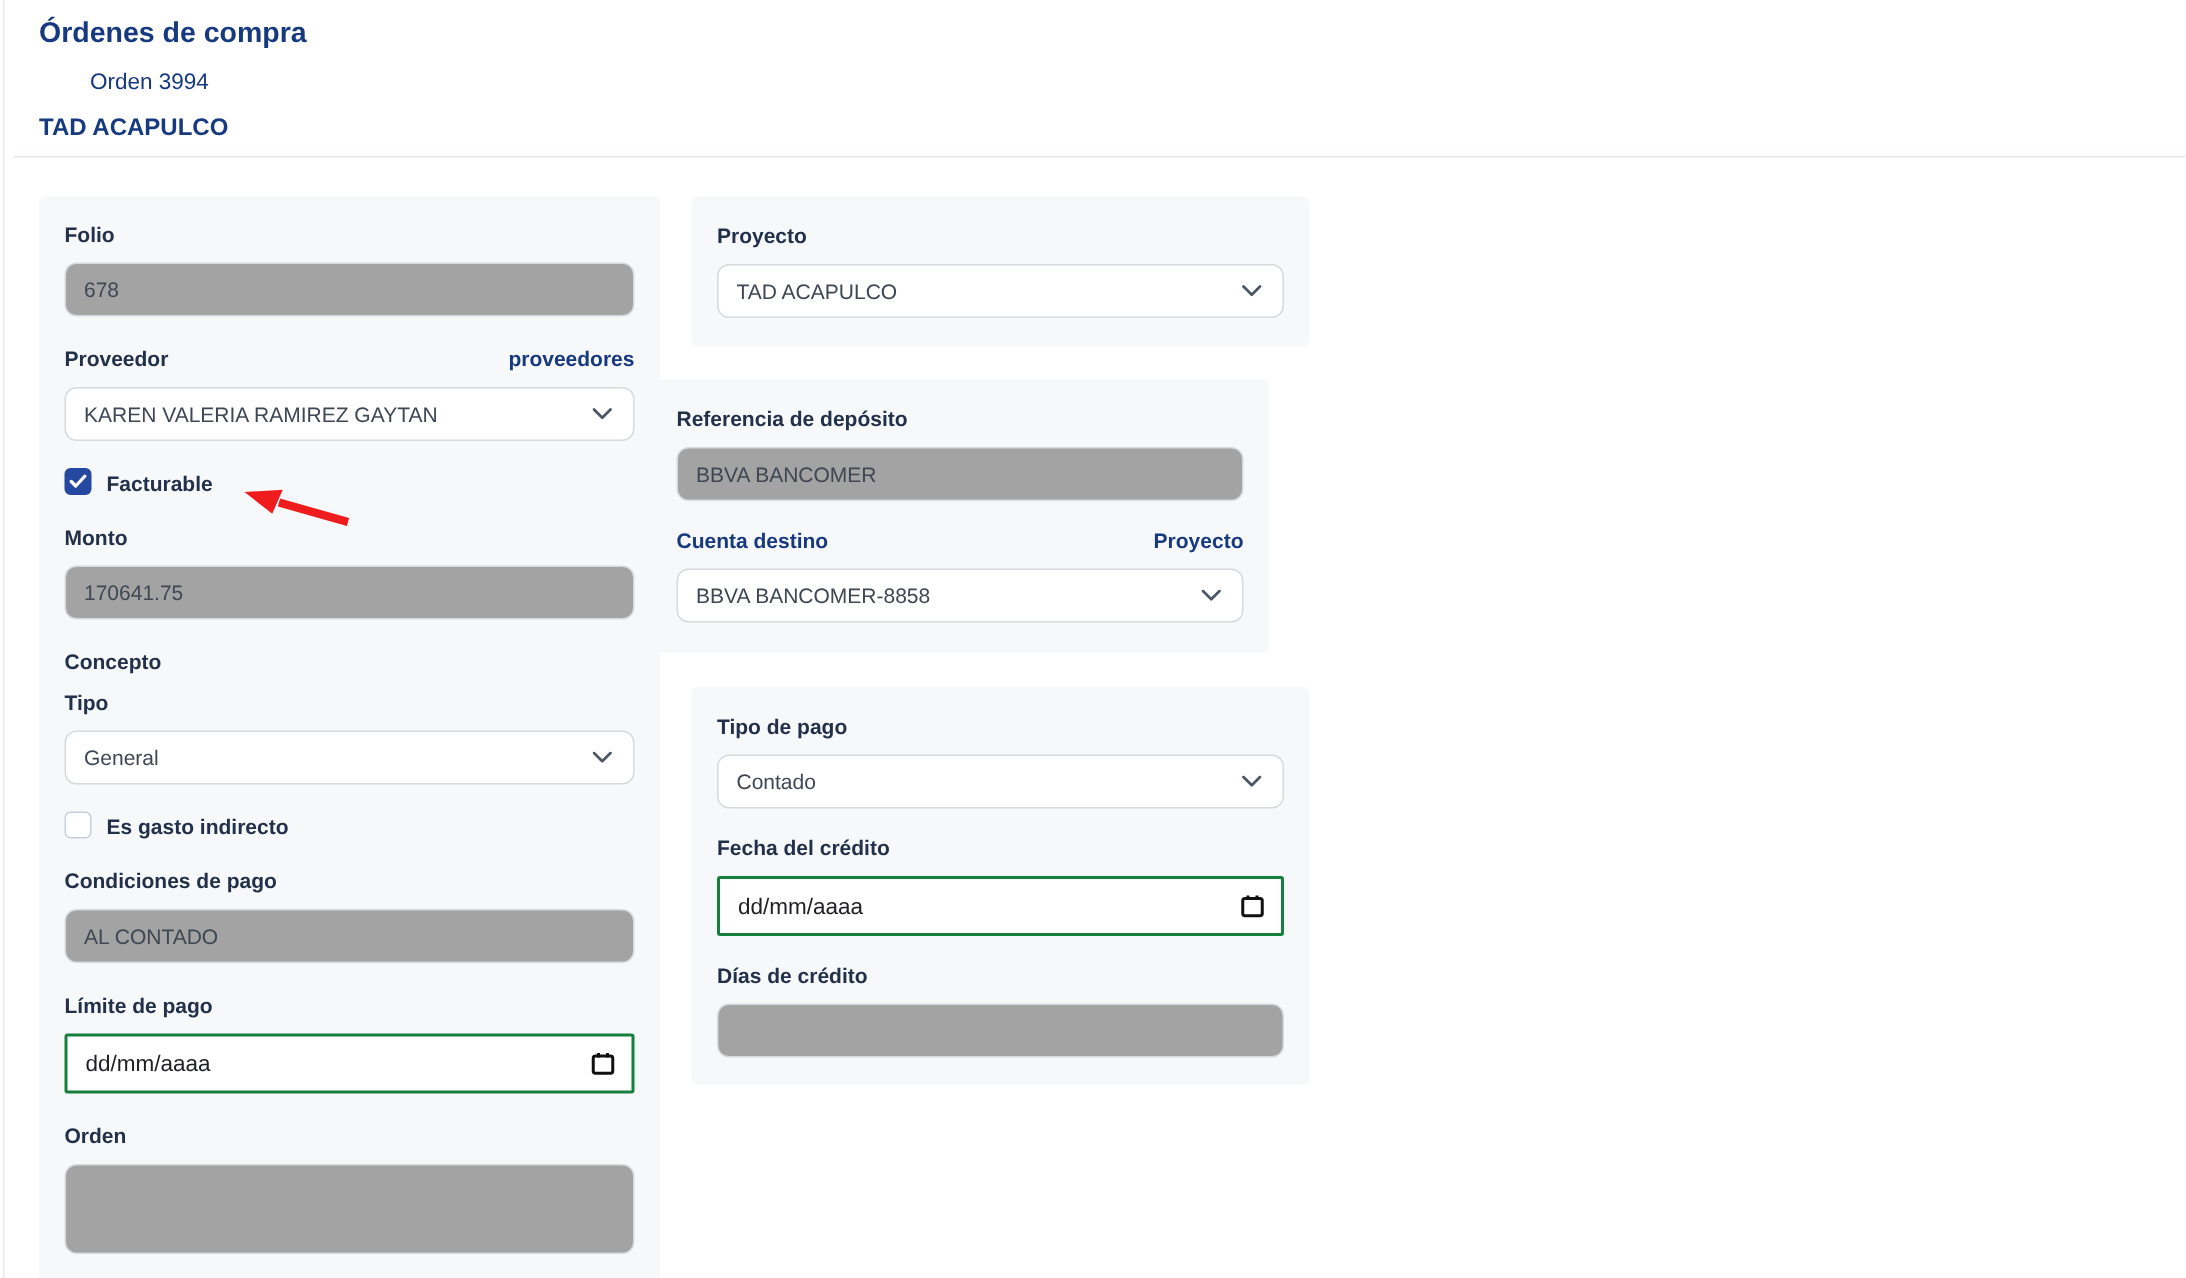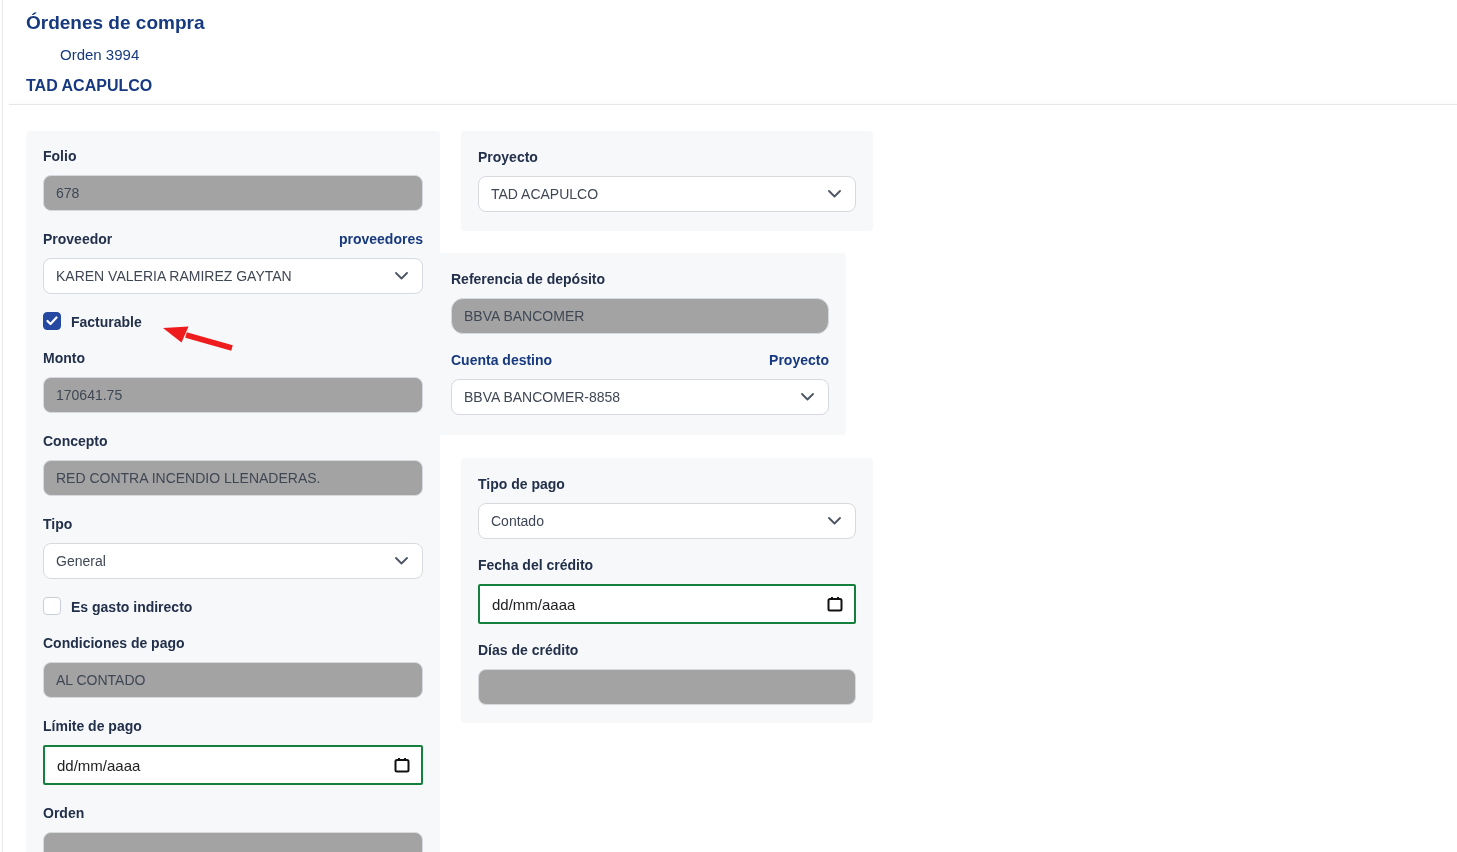--- a/index.html
+++ b/index.html
@@ -105,21 +105,20 @@
         <polyline points="1.5,5 4.5,8 10.5,1.5" fill="none" stroke="#ffffff" stroke-width="2.2" stroke-linecap="round" stroke-linejoin="round"></polyline>
       </svg>
     </span>
     <span class="checkbox-label">Facturable</span>
   </div>
 
   <div class="field-label">Monto</div>
   <input class="text-input" type="text" value="170641.75" style="">
 
   <div class="field-label">Concepto</div>
-  <input class="text-input" type="text" value="RED CONTRA INCENDIO LLENADERAS." style="">
 
   <div class="field-label">Tipo</div>
   <div class="select mb18">
     <span>General</span>
     <svg class="chevron" viewBox="0 0 13 8">
       <polyline points="1,1 6.5,6.5 12,1" fill="none" stroke="#4b5563" stroke-width="1.8" stroke-linecap="round" stroke-linejoin="round"></polyline>
     </svg>
   </div>
 
   <div class="checkbox-row" style="margin-top:0;">
@@ -156,21 +155,21 @@
   <div class="select">
     <span>TAD ACAPULCO</span>
     <svg class="chevron" viewBox="0 0 13 8">
       <polyline points="1,1 6.5,6.5 12,1" fill="none" stroke="#4b5563" stroke-width="1.8" stroke-linecap="round" stroke-linejoin="round"></polyline>
     </svg>
   </div>
 </div>
 
 <div class="card card-r2">
   <div class="field-label">Referencia de depósito</div>
-  <input class="text-input" type="text" style="margin-bottom: 18px; border-radius: 12px;" value="BBVA BANCOMER">
+  <input class="text-input" type="text" style="margin-bottom: 18px;" value="BBVA BANCOMER">
 
   <div class="label-row">
     <div class="field-label blue-label">Cuenta destino</div>
     <a class="link">Proyecto</a>
   </div>
   <div class="select">
     <span>BBVA BANCOMER-8858</span>
     <svg class="chevron" viewBox="0 0 13 8">
       <polyline points="1,1 6.5,6.5 12,1" fill="none" stroke="#4b5563" stroke-width="1.8" stroke-linecap="round" stroke-linejoin="round"></polyline>
     </svg>

